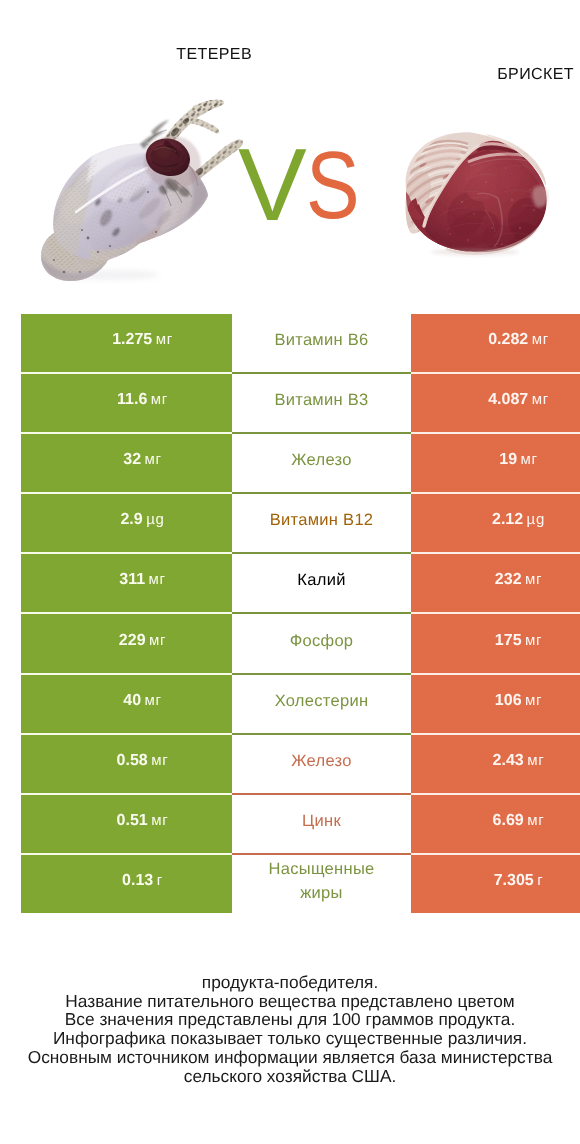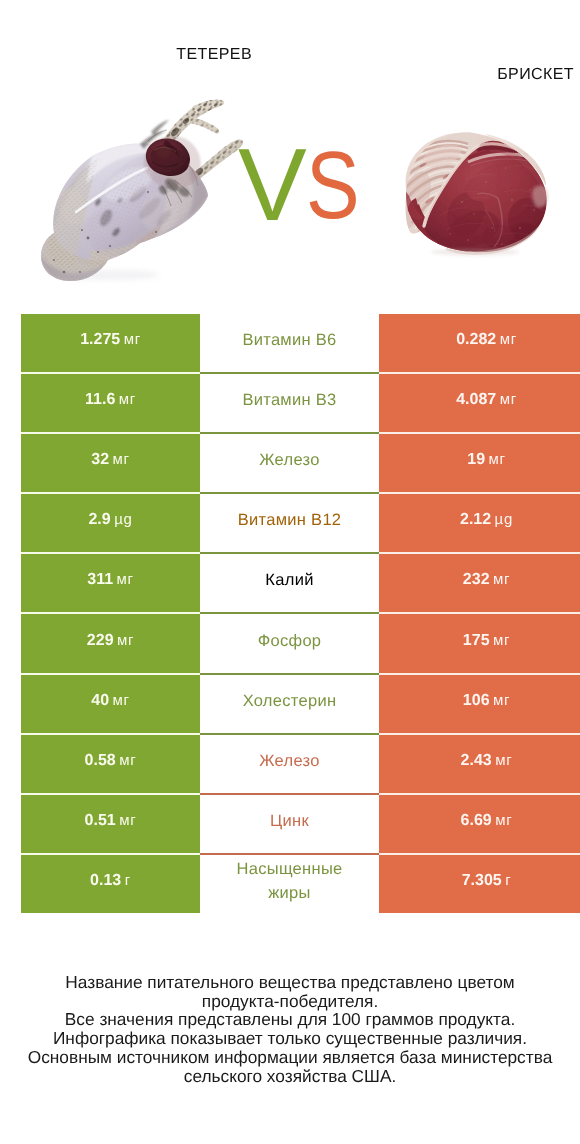--- a/index.html
+++ b/index.html
@@ -8,21 +8,21 @@
   .title{position:absolute;top:43px;font-size:16px;color:#121212;letter-spacing:.4px;text-align:right;line-height:24px;}
   #title-left{left:12px;width:240px;}
   #title-right{left:334px;width:240px;margin-top:20px;}
   .hero{position:absolute;top:60px;left:0;width:580px;height:240px;}
   .vs{position:absolute;left:238px;top:133px;font-size:103px;font-weight:400;letter-spacing:-1px;line-height:103px;white-space:nowrap;}
   .vs .v{color:#7FA62F;}
   .vs .s{color:#E2683F;display:inline-block;transform:scale(0.78,0.93) translateY(-3.5px);transform-origin:left bottom;}
   table{position:absolute;left:21px;top:314px;width:537px;border-collapse:collapse;table-layout:fixed;}
   td{height:58.1px;text-align:center;vertical-align:middle;padding:0;}
   td .inner{position:relative;top:-3px;}
-  .cL{background:#81A733;color:#FAFBEF;width:179px;font-size:16px;font-weight:700;border-bottom:2px solid #F7FAE6;}
+  .cL{background:#81A733;color:#FAFBEF;width:179px;font-size:16px;font-weight:700;border-bottom:2px solid #F7FAE6;padding-left:32px;}
   .cM{background:#FFFFFF;width:179px;font-size:16.5px;font-weight:400;letter-spacing:0.3px;border-bottom:2px solid #b91c1c;line-height:24px;}
   .cM .inner{padding:0 22px;}
   .cR{background:#E06C48;color:#FFF6F2;width:215px;font-size:16px;font-weight:700;border-bottom:2px solid #FCEDE6;}
   tr:last-child td{border-bottom:none;}
   .unit{font-size:15px;font-weight:400;letter-spacing:0.7px;margin-left:-1px;}
   .foot{position:absolute;left:0;top:973px;width:580px;text-align:center;font-size:17.3px;line-height:18.7px;color:#1a1a1a;}
 </style>
 </head>
 <body>
 
@@ -550,20 +550,20 @@
           <td class="cM" style="color:#7B9440;border-bottom-color:#7B9440">
             <div class="inner"><span>Насыщенные жиры</span></div>
           </td>
           <td class="cR">
             <div class="inner"><span>7.305</span> <span class="unit">г</span></div>
           </td>
         </tr>
       </tbody>
     </table>
   <div class="foot" id="foot">
+      <div>продукта-победителя.</div>
       <div>Название питательного вещества представлено цветом</div>
-      <div>продукта-победителя.</div>
       <div>Все значения представлены для 100 граммов продукта.</div>
       <div>Инфографика показывает только существенные различия.</div>
       <div>Основным источником информации является база министерства</div>
       <div>сельского хозяйства США.</div>
     </div>
 </div>
 
 </body></html>

